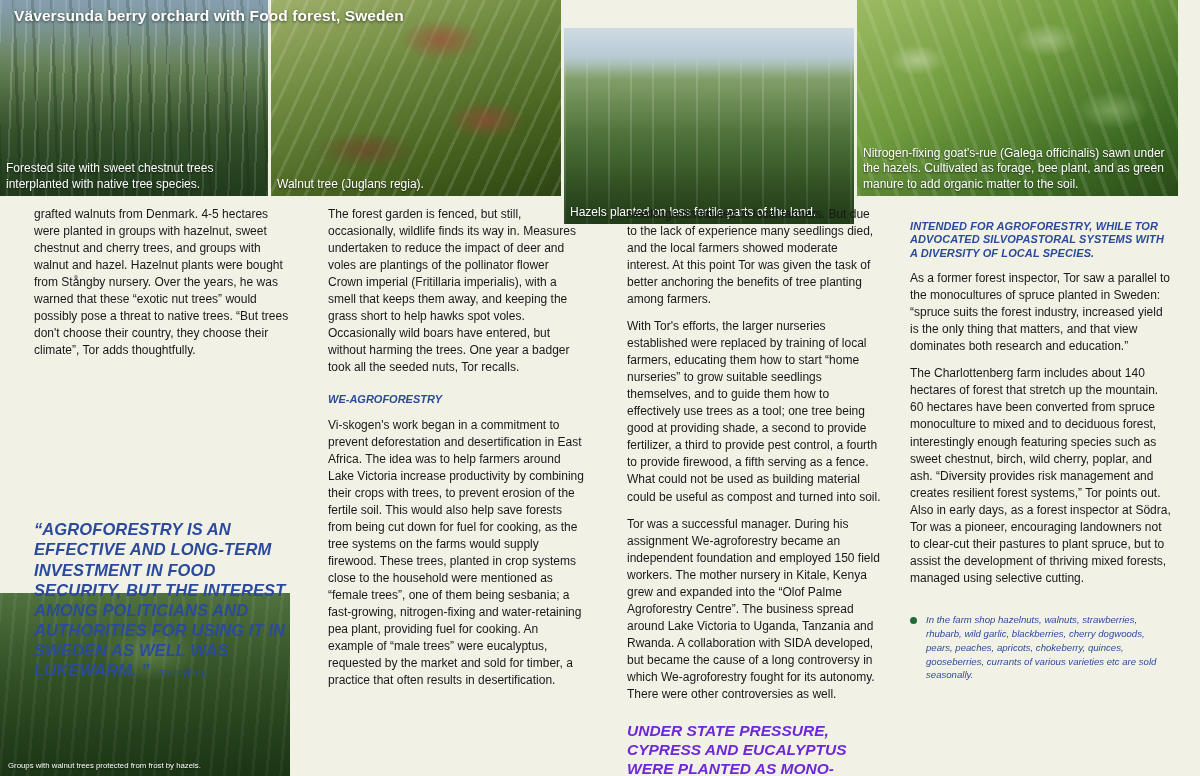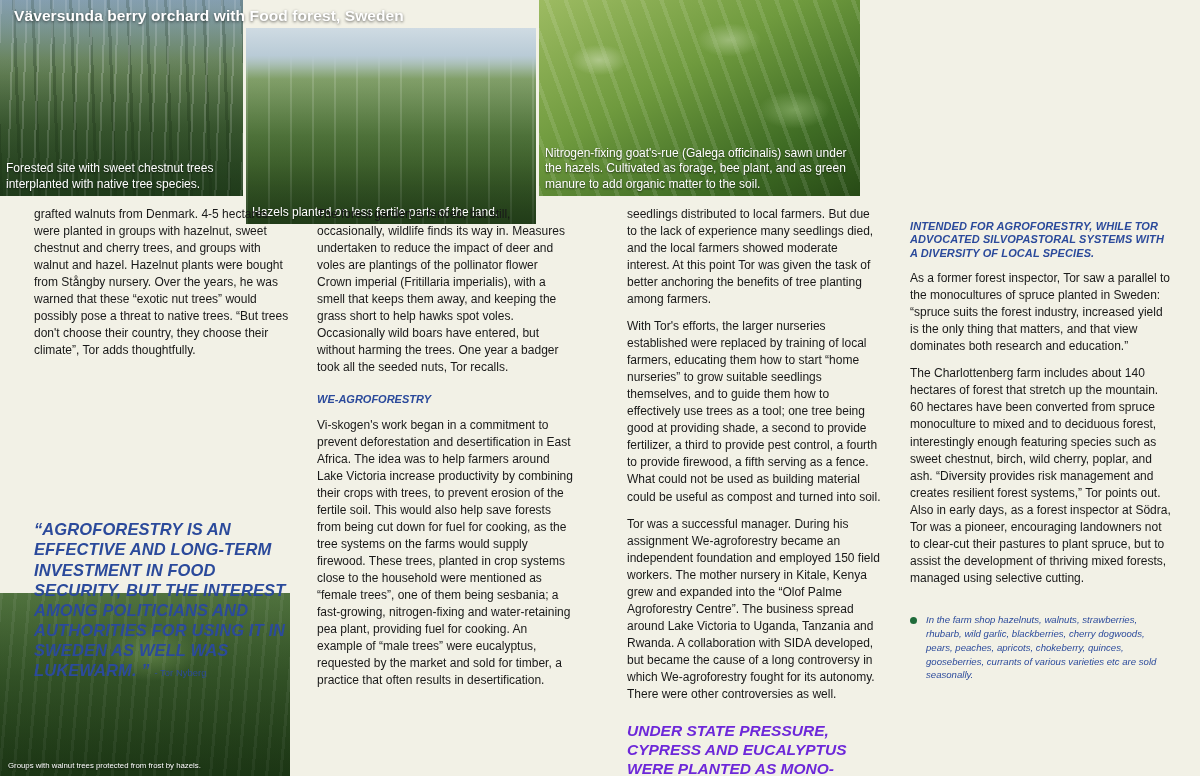--- a/index.html
+++ b/index.html
@@ -42,21 +42,21 @@
     right: 6px;
     bottom: 4px;
     color: #ffffff;
     font-size: 12px;
     line-height: 1.28;
     text-shadow: 0 1px 2px rgba(0,0,0,0.65);
     font-family: "Liberation Sans", sans-serif;
   }
 
   
-  .p1 { width: 243px; height: 196px;
+  .p1 { width: 268px; height: 196px;
     background:
       linear-gradient(180deg, rgba(120,150,170,0.45) 0%, rgba(60,90,60,0.15) 38%, rgba(30,55,25,0.55) 100%),
       repeating-linear-gradient(92deg, rgba(255,255,255,0.22) 0 2px, rgba(255,255,255,0) 2px 13px),
       repeating-linear-gradient(88deg, rgba(20,40,15,0.30) 0 3px, rgba(20,40,15,0) 3px 19px),
       linear-gradient(180deg, #8fa6b4 0%, #6f8a5e 30%, #3f5e33 65%, #22401c 100%);
   }
   
   .p2 { width: 290px; height: 196px;
     background:
       radial-gradient(ellipse 60px 30px at 170px 40px, rgba(160,80,60,0.75), rgba(160,80,60,0) 70%),
@@ -130,21 +130,21 @@
     height: 570px;
   }
   .col {
     position: absolute;
     top: 0;
     font-size: 9.6px;
     line-height: 1.42;
     color: #1a1a1a;
   }
   .c1 { left: 34px;  width: 258px; }
-  .c2 { left: 317px; width: 258px; }
+  .c2 { left: 328px; width: 258px; }
   .c3 { left: 627px; width: 255px; }
   .c4 { left: 910px; width: 262px; }
 
   p.body {
     margin: 0 0 10px 0;
     text-align: left;
     font-size: 12px;
     line-height: 1.42;
     color: #181818;
   }
@@ -209,20 +209,23 @@
   }
 </style>
 </head>
 <body>
 
 <div class="page">
 
   <div class="photo-strip">
     <div class="photo p1">
       <div class="caption">Forested site with sweet chestnut trees interplanted with native tree species.</div>
+    </div>
+    <div class="photo p2">
+      <div class="caption">Walnut tree (Juglans regia).</div>
     </div>
     <div class="photo p3">
       <div class="caption">Hazels planted on less fertile parts of the land.</div>
     </div>
     <div class="photo p4">
       <div class="caption">Nitrogen-fixing goat's-rue (Galega officinalis) sawn under the hazels. Cultivated as forage, bee plant, and as green manure to add organic matter to the soil.</div>
     </div>
   </div>
 
   <div class="header-title">Väversunda berry orchard with Food forest, Sweden</div>

